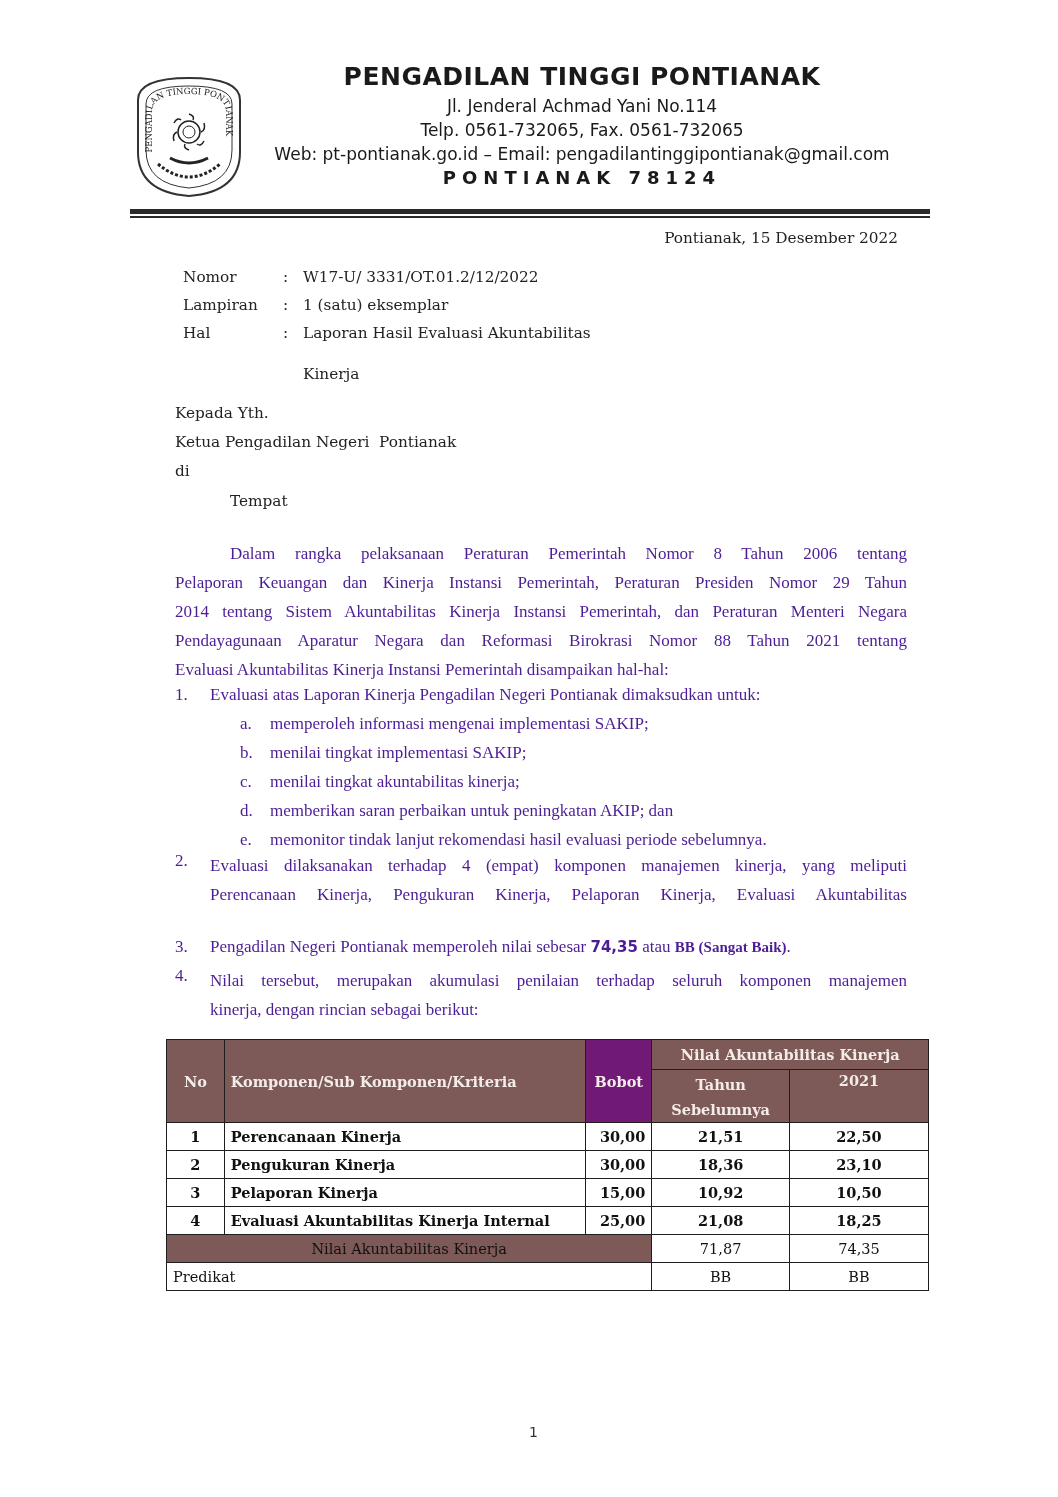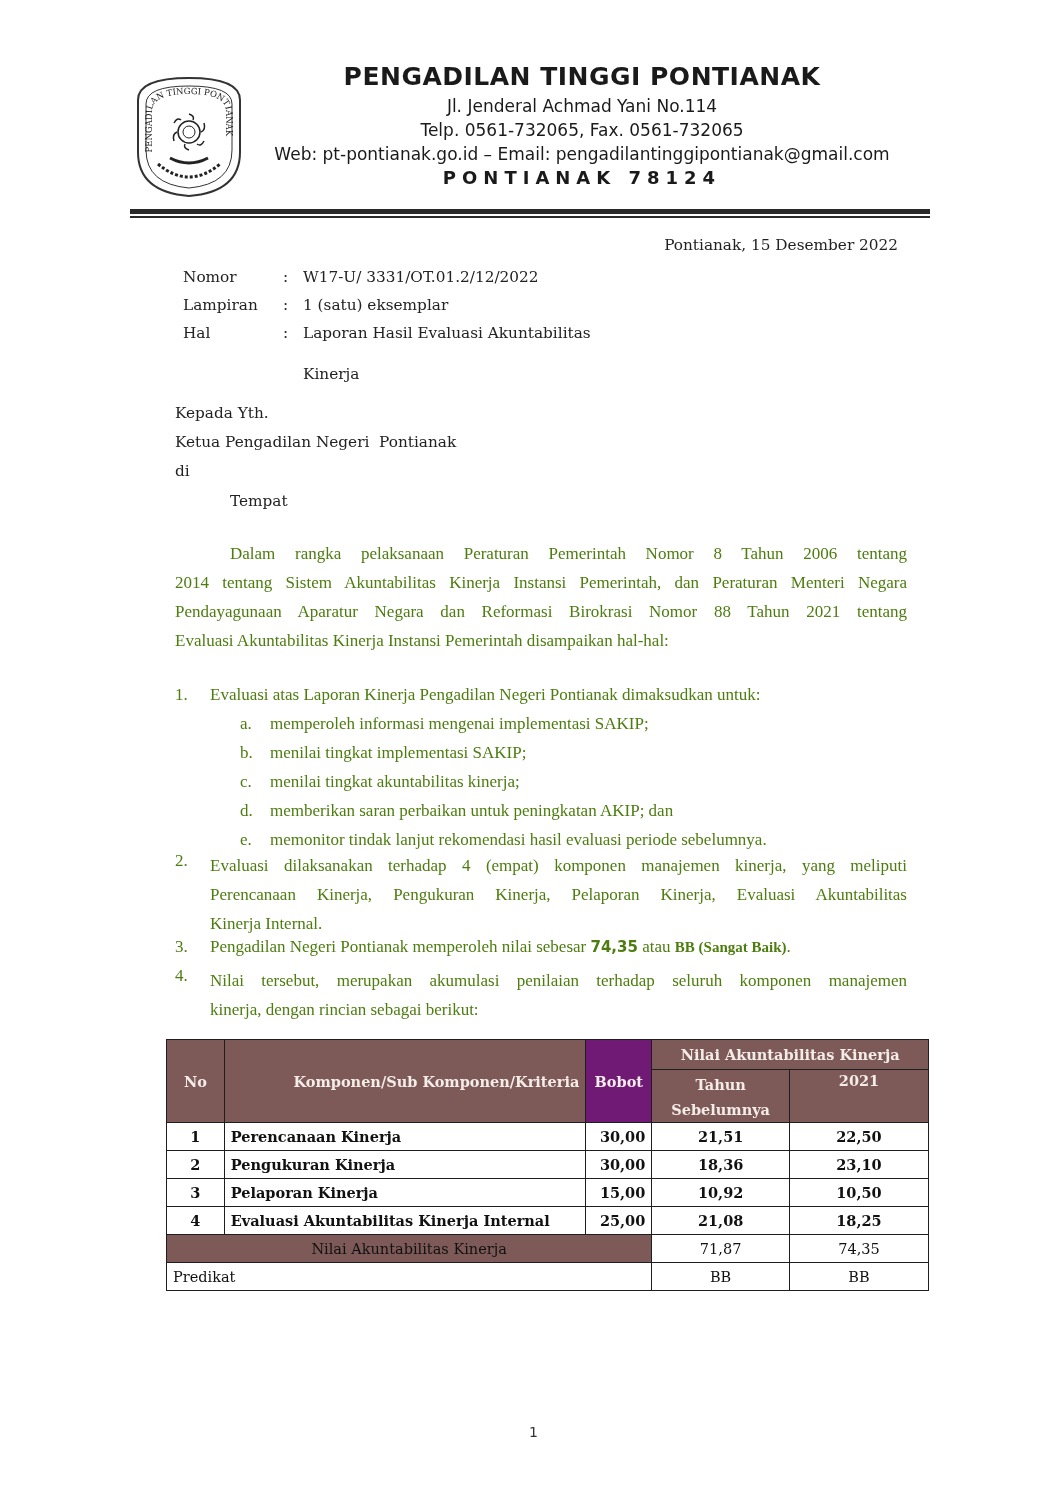--- a/index.html
+++ b/index.html
@@ -13,22 +13,22 @@
   .lh-line { font-size: 17px; }
   .lh-addr { top: 96px; }
   .lh-tel { top: 120px; }
   .lh-web { top: 144px; }
   .lh-city { top: 167px; font-size: 18px; font-weight: bold; letter-spacing: 6px; }
   .rule-thick { left: 130px; top: 209px; width: 800px; height: 5px; background: #2a2a2a; }
   .rule-thin { left: 130px; top: 216px; width: 800px; height: 1.5px; background: #2a2a2a; }
 
   
   .serif { font-family: "DejaVu Serif", serif; font-size: 15.3px; color: #222; }
-  .lib { font-family: "Liberation Serif", serif; font-size: 17px; color: #4d7c0f; }
-  .date { right: 160px; top: 236px; }
+  .lib { font-family: "Liberation Serif", serif; font-size: 17px; color: #4c1d95; }
+  .date { right: 160px; top: 229px; }
   .meta-label { left: 183px; }
   .meta-colon { left: 283px; }
   .meta-val { left: 303px; }
   .r1 { top: 268px; } .r2 { top: 296px; } .r3 { top: 324px; } .r4 { top: 365px; }
 
   .addr { left: 175px; }
   .pline { display: block; white-space: nowrap; }
   .jline { display: block; text-align: justify; text-align-last: justify; }
 
   .num { left: 175px; }
@@ -98,20 +98,21 @@
 <div class="abs serif meta-val r3">Laporan Hasil Evaluasi Akuntabilitas</div>
 <div class="abs serif meta-val r4">Kinerja</div>
 
 <div class="abs serif addr" style="top:404px;">Kepada Yth.</div>
 <div class="abs serif addr" style="top:433px; white-space:pre;">Ketua Pengadilan Negeri  Pontianak</div>
 <div class="abs serif addr" style="top:462px;">di</div>
 <div class="abs serif" style="left:230px; top:492px;">Tempat</div>
 
 <div class="abs lib" style="left:175px; top:539px; width:732px; line-height:29px;">
   <span class="jline" style="padding-left:55px;">Dalam rangka pelaksanaan Peraturan Pemerintah Nomor 8 Tahun 2006 tentang</span>
+  <span class="jline">Pelaporan Keuangan dan Kinerja Instansi Pemerintah, Peraturan Presiden Nomor 29 Tahun</span>
   <span class="jline">2014 tentang Sistem Akuntabilitas Kinerja Instansi Pemerintah, dan Peraturan Menteri Negara</span>
   <span class="jline">Pendayagunaan Aparatur Negara dan Reformasi Birokrasi Nomor 88 Tahun 2021 tentang</span>
   <span class="pline">Evaluasi Akuntabilitas Kinerja Instansi Pemerintah disampaikan hal-hal:</span>
 </div>
 
 <div class="abs lib num" style="top:685px;">1.</div>
 <div class="abs lib ntext" style="top:685px;">Evaluasi atas Laporan Kinerja Pengadilan Negeri Pontianak dimaksudkan untuk:</div>
 
 <div class="abs lib sub-l" style="top:714px;">a.</div>
 <div class="abs lib sub-t" style="top:714px;">memperoleh informasi mengenai implementasi SAKIP;</div>
@@ -121,37 +122,36 @@
 <div class="abs lib sub-t" style="top:772px;">menilai tingkat akuntabilitas kinerja;</div>
 <div class="abs lib sub-l" style="top:801px;">d.</div>
 <div class="abs lib sub-t" style="top:801px;">memberikan saran perbaikan untuk peningkatan AKIP; dan</div>
 <div class="abs lib sub-l" style="top:830px;">e.</div>
 <div class="abs lib sub-t" style="top:830px;">memonitor tindak lanjut rekomendasi hasil evaluasi periode sebelumnya.</div>
 
 <div class="abs lib num" style="top:851px;">2.</div>
 <div class="abs lib ntext" style="top:851px; line-height:29px;">
   <span class="jline">Evaluasi dilaksanakan terhadap 4 (empat) komponen manajemen kinerja, yang meliputi</span>
   <span class="jline">Perencanaan Kinerja, Pengukuran Kinerja, Pelaporan Kinerja, Evaluasi Akuntabilitas</span>
-  <span class="pline">Kinerja Internal.</span>
 </div>
 
 <div class="abs lib num" style="top:937px;">3.</div>
 <div class="abs lib ntext" style="top:937px;"><span>Pengadilan Negeri Pontianak memperoleh nilai sebesar </span><b style="font-family:'DejaVu Sans',sans-serif;font-size:15px;">74,35</b><span> atau </span><b style="font-family:Liberation Serif, serif;font-size:15px;">BB (Sangat Baik)</b><span>.</span></div>
 
 <div class="abs lib num" style="top:966px;">4.</div>
 <div class="abs lib ntext" style="top:966px; line-height:29px;">
   <span class="jline">Nilai tersebut, merupakan akumulasi penilaian terhadap seluruh komponen manajemen</span>
   <span class="pline">kinerja, dengan rincian sebagai berikut:</span>
 </div>
 
 <table class="eval">
   <thead>
     <tr class="hdr-top">
       <th class="c-no" rowspan="2" style="background: rgb(125, 90, 87);">No</th>
-      <th class="c-comp" rowspan="2" style="text-align: right; background: rgb(125, 90, 87); margin-left: 48px;">Komponen/Sub Komponen/Kriteria</th>
+      <th class="c-comp" rowspan="2" style="text-align: left; background: rgb(125, 90, 87); margin-left: 48px;">Komponen/Sub Komponen/Kriteria</th>
       <th class="c-bob" rowspan="2" style="text-align: center; background: #701a75;">Bobot</th>
       <th colspan="2" style="background: rgb(125, 90, 87);">Nilai Akuntabilitas Kinerja</th>
     </tr>
     <tr class="hdr-bot">
       <th class="c-y1" style="vertical-align: top; padding-top: 2px; line-height: 25px; background: rgb(125, 90, 87);">Tahun Sebelumnya</th>
       <th class="c-y2" style="vertical-align: top; padding-top: 2px; background: rgb(125, 90, 87);">2021</th>
     </tr>
   </thead>
   <tbody>
     <tr>

